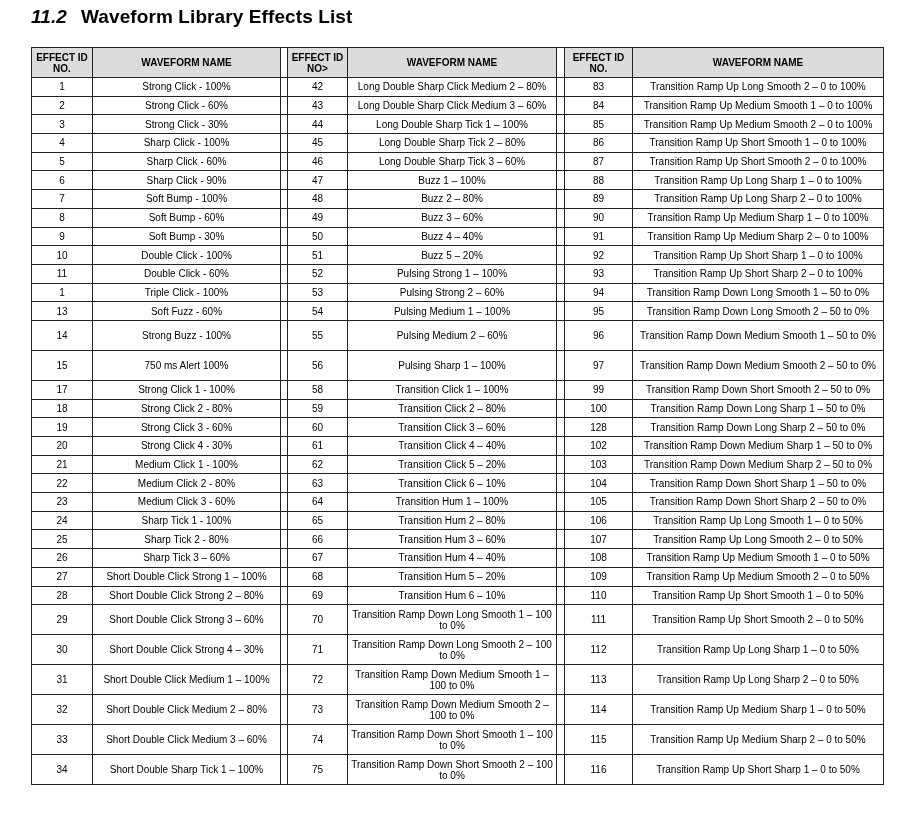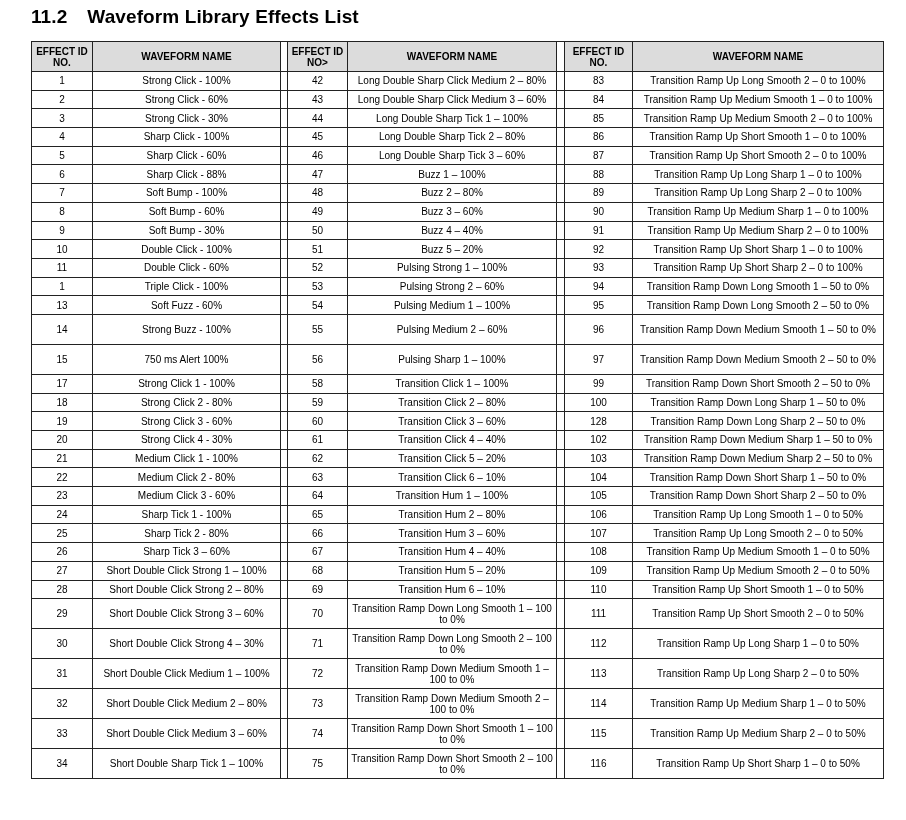--- a/index.html
+++ b/index.html
@@ -1,19 +1,19 @@
 <!DOCTYPE html>
 <html><head>
 <meta charset="utf-8">
 <style>
   html, body { margin:0; padding:0; background:#ffffff; }
   body { width:906px; height:820px; position:relative; overflow:hidden; font-family:"Liberation Sans", sans-serif; color:#000; }
   .title { position:absolute; left:31px; top:6px; font-size:19px; font-weight:bold; letter-spacing:0.1px; }
-  .title .num { margin-right:20px; }
-  table.lib { position:absolute; left:31px; top:41px; border-collapse:collapse; table-layout:fixed; font-size:10px; }
+  .title .num { margin-right:14px;font-style:italic; }
+  table.lib { position:absolute; left:31px; top:47px; border-collapse:collapse; table-layout:fixed; font-size:10px; }
   table.lib td, table.lib th { border:1px solid #222; text-align:center; vertical-align:middle; padding:0 2px; line-height:11px; }
   table.lib th { background:#dcdcdc; font-weight:bold; font-size:10px; height:29px; }
   table.lib td { height:17.7px; }
   table.lib tr.tall td { height:29px; }
   table.lib td.gap, table.lib th.gap { background:#fff; padding:0; border-top:1px solid #222; border-bottom:1px solid #222; }
   table.lib th.gap { background:#fff; }
 </style>
 </head>
 <body>
 
@@ -90,21 +90,21 @@
         <td>Sharp Click - 60%</td>
         <td class="gap"></td>
         <td>46</td>
         <td>Long Double Sharp Tick 3 – 60%</td>
         <td class="gap"></td>
         <td>87</td>
         <td>Transition Ramp Up Short Smooth 2 – 0 to 100%</td>
       </tr>
       <tr>
         <td>6</td>
-        <td>Sharp Click - 88%</td>
+        <td>Sharp Click - 90%</td>
         <td class="gap"></td>
         <td>47</td>
         <td>Buzz 1 – 100%</td>
         <td class="gap"></td>
         <td>88</td>
         <td>Transition Ramp Up Long Sharp 1 – 0 to 100%</td>
       </tr>
       <tr>
         <td>7</td>
         <td>Soft Bump - 100%</td>

